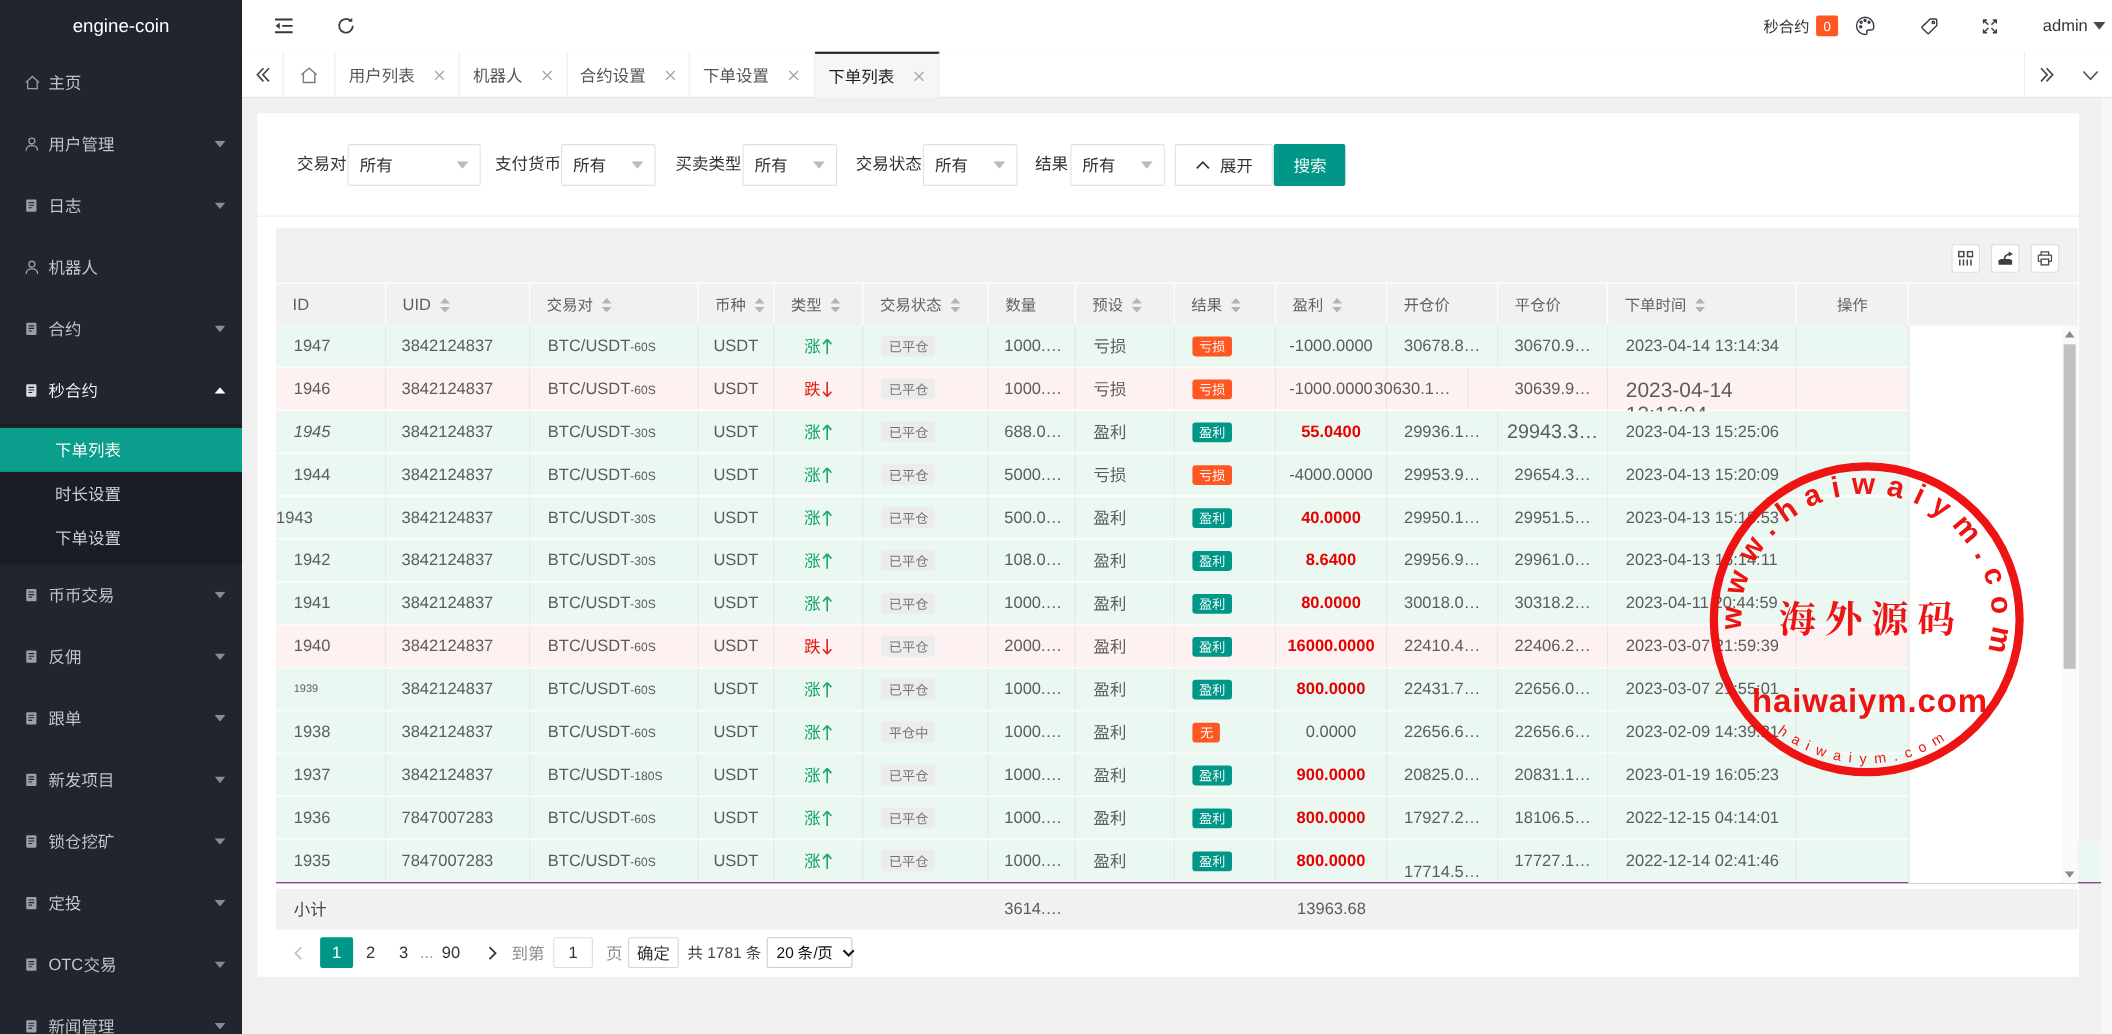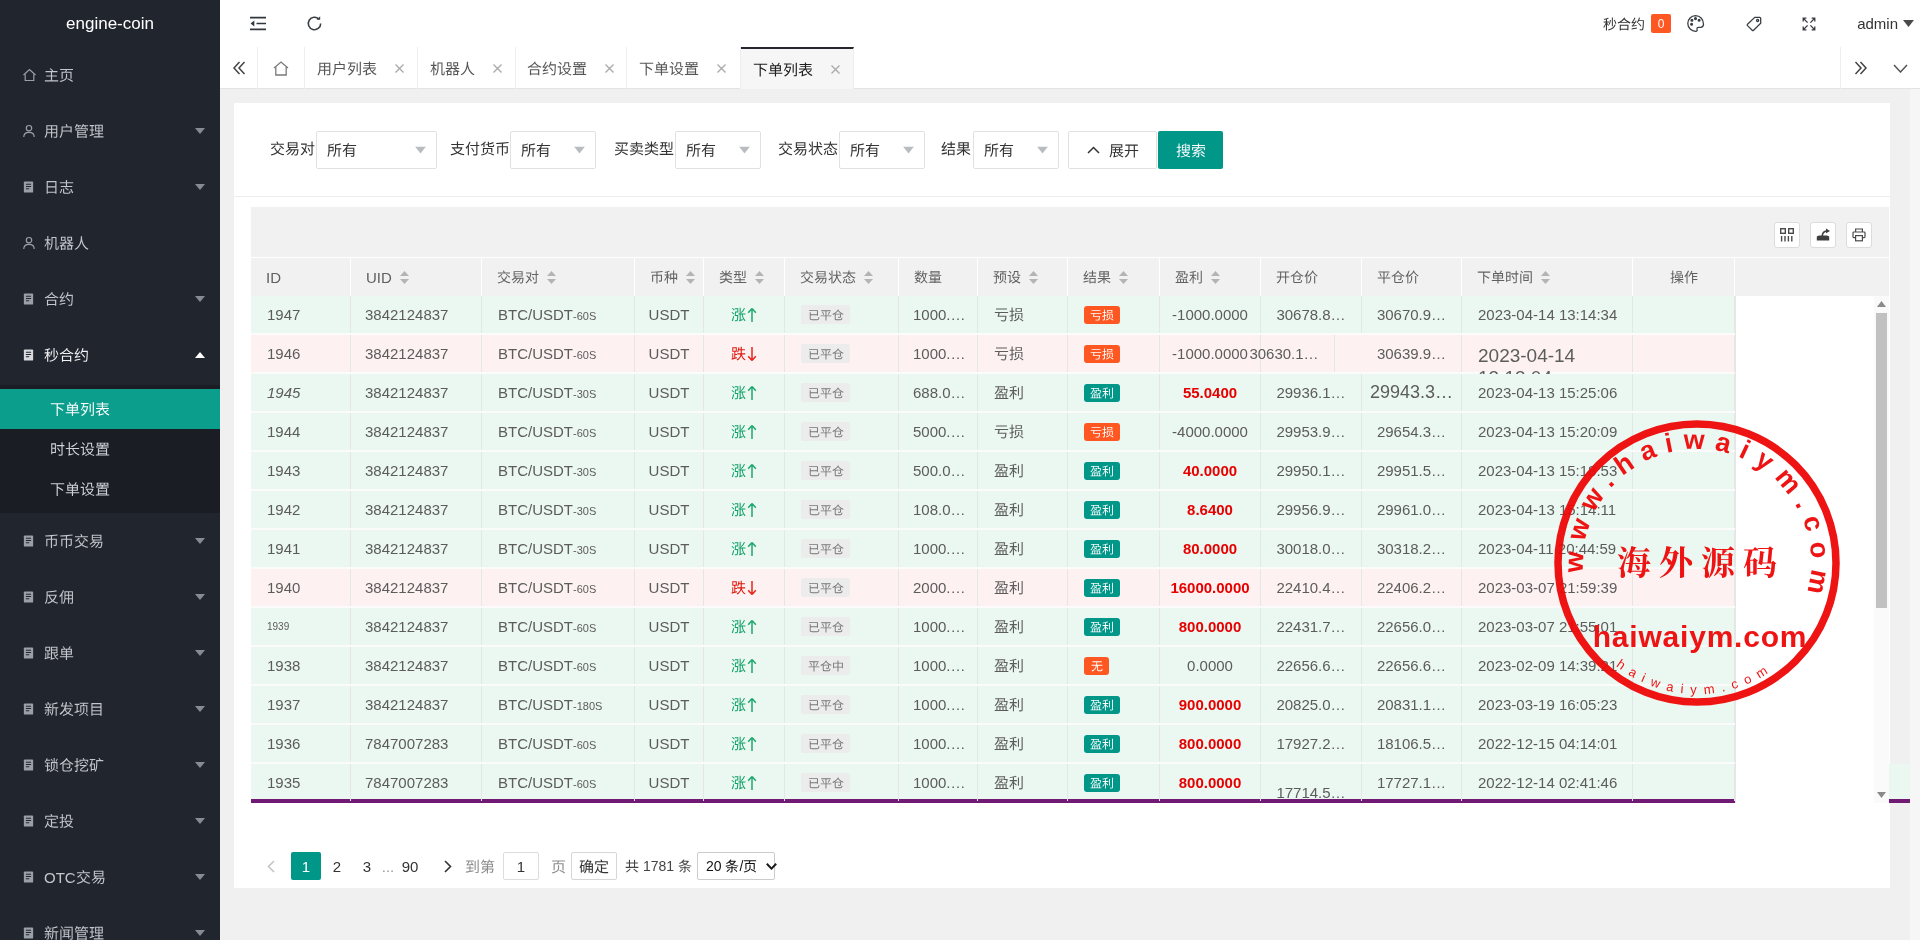--- a/index.html
+++ b/index.html
@@ -936,21 +936,21 @@
       </div>
       <div class="" style="position:absolute;left:1111px;top:0;width:100px;height:37px;display:flex;align-items:center;justify-content:center;border-right:1px solid #e4e7e6;">
         <span style="color:#5c5c5c;font-size:15px;">29654.3…</span>
       </div>
       <div class="" style="position:absolute;left:1211px;top:0;width:171px;height:37px;display:flex;align-items:center;justify-content:flex-start;padding-left:16px;border-right:1px solid #e4e7e6;">
         <span style="color:#5c5c5c;font-size:15px;">2023-04-13 15:20:09</span>
       </div>
       <div class="" style="position:absolute;left:1382px;top:0;width:102px;height:37px;display:flex;align-items:center;justify-content:center;border-right:1px solid #e4e7e6;"></div>
     </div>
     <div class="" style="position:absolute;left:0px;top:245px;width:1484px;height:39px;background:#ebf7f1;border-bottom:2px solid #fafbfa;">
-      <div class="" style="position:absolute;left:0px;top:0;width:100px;height:37px;display:flex;align-items:center;justify-content:flex-start;padding-left:16px;border-right:1px solid #e4e7e6;">
+      <div class="" style="position:absolute;left:0px;top:0;width:100px;height:37px;display:flex;align-items:center;justify-content:flex-start;border-right:1px solid #e4e7e6;">
         <span style="color:#5c5c5c;font-size:15px;">1943</span>
       </div>
       <div class="" style="position:absolute;left:100px;top:0;width:131px;height:37px;display:flex;align-items:center;justify-content:flex-start;padding-left:14px;border-right:1px solid #e4e7e6;">
         <span style="color:#5c5c5c;font-size:15px;">3842124837</span>
       </div>
       <div class="" style="position:absolute;left:231px;top:0;width:153px;height:37px;display:flex;align-items:center;justify-content:flex-start;padding-left:16px;border-right:1px solid #e4e7e6;">
         <span style="color:#5c5c5c;font-size:15px;">BTC/USDT<span style="font-size:11px;">-30S</span></span>
       </div>
       <div class="" style="position:absolute;left:384px;top:0;width:69px;height:37px;display:flex;align-items:center;justify-content:center;border-right:1px solid #e4e7e6;">
         <span style="color:#5c5c5c;font-size:15px;">USDT</span>
@@ -1357,21 +1357,21 @@
       <div class="" style="position:absolute;left:909px;top:0;width:101px;height:37px;display:flex;align-items:center;justify-content:center;border-right:1px solid #e4e7e6;">
         <span style="font-size:15px;color:#e60000;font-weight:bold;">900.0000</span>
       </div>
       <div class="" style="position:absolute;left:1010px;top:0;width:101px;height:37px;display:flex;align-items:center;justify-content:center;border-right:1px solid #e4e7e6;">
         <span style="color:#5c5c5c;font-size:15px;">20825.0…</span>
       </div>
       <div class="" style="position:absolute;left:1111px;top:0;width:100px;height:37px;display:flex;align-items:center;justify-content:center;border-right:1px solid #e4e7e6;">
         <span style="color:#5c5c5c;font-size:15px;">20831.1…</span>
       </div>
       <div class="" style="position:absolute;left:1211px;top:0;width:171px;height:37px;display:flex;align-items:center;justify-content:flex-start;padding-left:16px;border-right:1px solid #e4e7e6;">
-        <span style="color:#5c5c5c;font-size:15px;">2023-03-19 16:05:23</span>
+        <span style="color:#5c5c5c;font-size:15px;">2023-01-19 16:05:23</span>
       </div>
       <div class="" style="position:absolute;left:1382px;top:0;width:102px;height:37px;display:flex;align-items:center;justify-content:center;border-right:1px solid #e4e7e6;"></div>
     </div>
     <div class="" style="position:absolute;left:0px;top:518px;width:1484px;height:39px;background:#ebf7f1;border-bottom:2px solid #fafbfa;">
       <div class="" style="position:absolute;left:0px;top:0;width:100px;height:37px;display:flex;align-items:center;justify-content:flex-start;padding-left:16px;border-right:1px solid #e4e7e6;">
         <span style="color:#5c5c5c;font-size:15px;">1936</span>
       </div>
       <div class="" style="position:absolute;left:100px;top:0;width:131px;height:37px;display:flex;align-items:center;justify-content:flex-start;padding-left:14px;border-right:1px solid #e4e7e6;">
         <span style="color:#5c5c5c;font-size:15px;">7847007283</span>
       </div>
@@ -1422,21 +1422,21 @@
         <span style="color:#5c5c5c;font-size:15px;">17927.2…</span>
       </div>
       <div class="" style="position:absolute;left:1111px;top:0;width:100px;height:37px;display:flex;align-items:center;justify-content:center;border-right:1px solid #e4e7e6;">
         <span style="color:#5c5c5c;font-size:15px;">18106.5…</span>
       </div>
       <div class="" style="position:absolute;left:1211px;top:0;width:171px;height:37px;display:flex;align-items:center;justify-content:flex-start;padding-left:16px;border-right:1px solid #e4e7e6;">
         <span style="color:#5c5c5c;font-size:15px;">2022-12-15 04:14:01</span>
       </div>
       <div class="" style="position:absolute;left:1382px;top:0;width:102px;height:37px;display:flex;align-items:center;justify-content:center;border-right:1px solid #e4e7e6;"></div>
     </div>
-    <div class="" style="position:absolute;left:0px;top:557px;width:1660px;height:39px;background:#ebf7f1;border-bottom:4px solid #701a75;">
+    <div class="" style="position:absolute;left:0px;top:557px;width:1660px;height:39px;background:#ebf7f1;border-bottom:1px solid #701a75;">
       <div class="" style="position:absolute;left:0px;top:0;width:100px;height:37px;display:flex;align-items:center;justify-content:flex-start;padding-left:16px;border-right:1px solid #e4e7e6;">
         <span style="color:#5c5c5c;font-size:15px;">1935</span>
       </div>
       <div class="" style="position:absolute;left:100px;top:0;width:131px;height:37px;display:flex;align-items:center;justify-content:flex-start;padding-left:14px;border-right:1px solid #e4e7e6;">
         <span style="color:#5c5c5c;font-size:15px;">7847007283</span>
       </div>
       <div class="" style="position:absolute;left:231px;top:0;width:153px;height:37px;display:flex;align-items:center;justify-content:flex-start;padding-left:16px;border-right:1px solid #e4e7e6;">
         <span style="color:#5c5c5c;font-size:15px;">BTC/USDT<span style="font-size:11px;">-60S</span></span>
       </div>
       <div class="" style="position:absolute;left:384px;top:0;width:69px;height:37px;display:flex;align-items:center;justify-content:center;border-right:1px solid #e4e7e6;">
@@ -1492,20 +1492,34 @@
     </div>
     <div class="" style="position:absolute;left:1484px;top:89px;width:139px;height:507px;background:#fff;border-left:1px solid #e4e7e6;"></div>
     <div class="" style="position:absolute;left:1623px;top:89px;width:15px;height:507px;background:#fafafa;">
       <svg width="9" height="6" viewBox="0 0 9 6" style="position:absolute;left:3px;top:5px;">
         <path d="M4.5 0 9 6H0z" fill="#8a8a8a"></path>
       </svg>
       <div class="" style="position:absolute;left:2px;top:17px;width:11px;height:295px;background:#c1c1c1;"></div>
       <svg width="9" height="6" viewBox="0 0 9 6" style="position:absolute;left:3px;bottom:5px;">
         <path d="M4.5 6 9 0H0z" fill="#8a8a8a"></path>
       </svg>
+    </div>
+    <div class="" style="position:absolute;left:0px;top:601px;width:1638px;height:37px;background:#f1f1f1;">
+      <div class="" style="position:absolute;left:16px;top:0px;width:100px;height:37px;display:flex;align-items:center;">
+        <svg class="" width="30.0" height="15.0" viewBox="0 -880 2000 1000" fill="#444" style="display:block;">
+          <use href="#g75" x="0"></use>
+          <use href="#g76" x="1000"></use>
+        </svg>
+      </div>
+      <div class="" style="position:absolute;left:648px;top:0px;width:79px;height:37px;display:flex;align-items:center;padding-left:14px;">
+        <span style="color:#5c5c5c;font-size:15px;">3614.…</span>
+      </div>
+      <div class="" style="position:absolute;left:909px;top:0px;width:101px;height:37px;display:flex;align-items:center;justify-content:center;">
+        <span style="color:#5c5c5c;font-size:15px;">13963.68</span>
+      </div>
     </div>
   </div>
 <div class="" style="position:absolute;left:267px;top:858px;width:10px;height:16px;display:flex;align-items:center;">
     <svg width="8" height="13" viewBox="0 0 8 13" fill="none" stroke="#c4c4c4" stroke-width="1.6">
       <path d="M7 1 1.5 6.5 7 12"></path>
     </svg>
   </div>
 <div class="" style="position:absolute;left:291px;top:852px;width:30px;height:28px;background:#009688;border-radius:2px;display:flex;align-items:center;justify-content:center;color:#fff;font-size:15px;">1</div>
 <div class="" style="position:absolute;left:323px;top:852px;width:28px;height:28px;display:flex;align-items:center;justify-content:center;color:#333;font-size:15px;">2</div>
 <div class="" style="position:absolute;left:353px;top:852px;width:28px;height:28px;display:flex;align-items:center;justify-content:center;color:#333;font-size:15px;">3</div>

